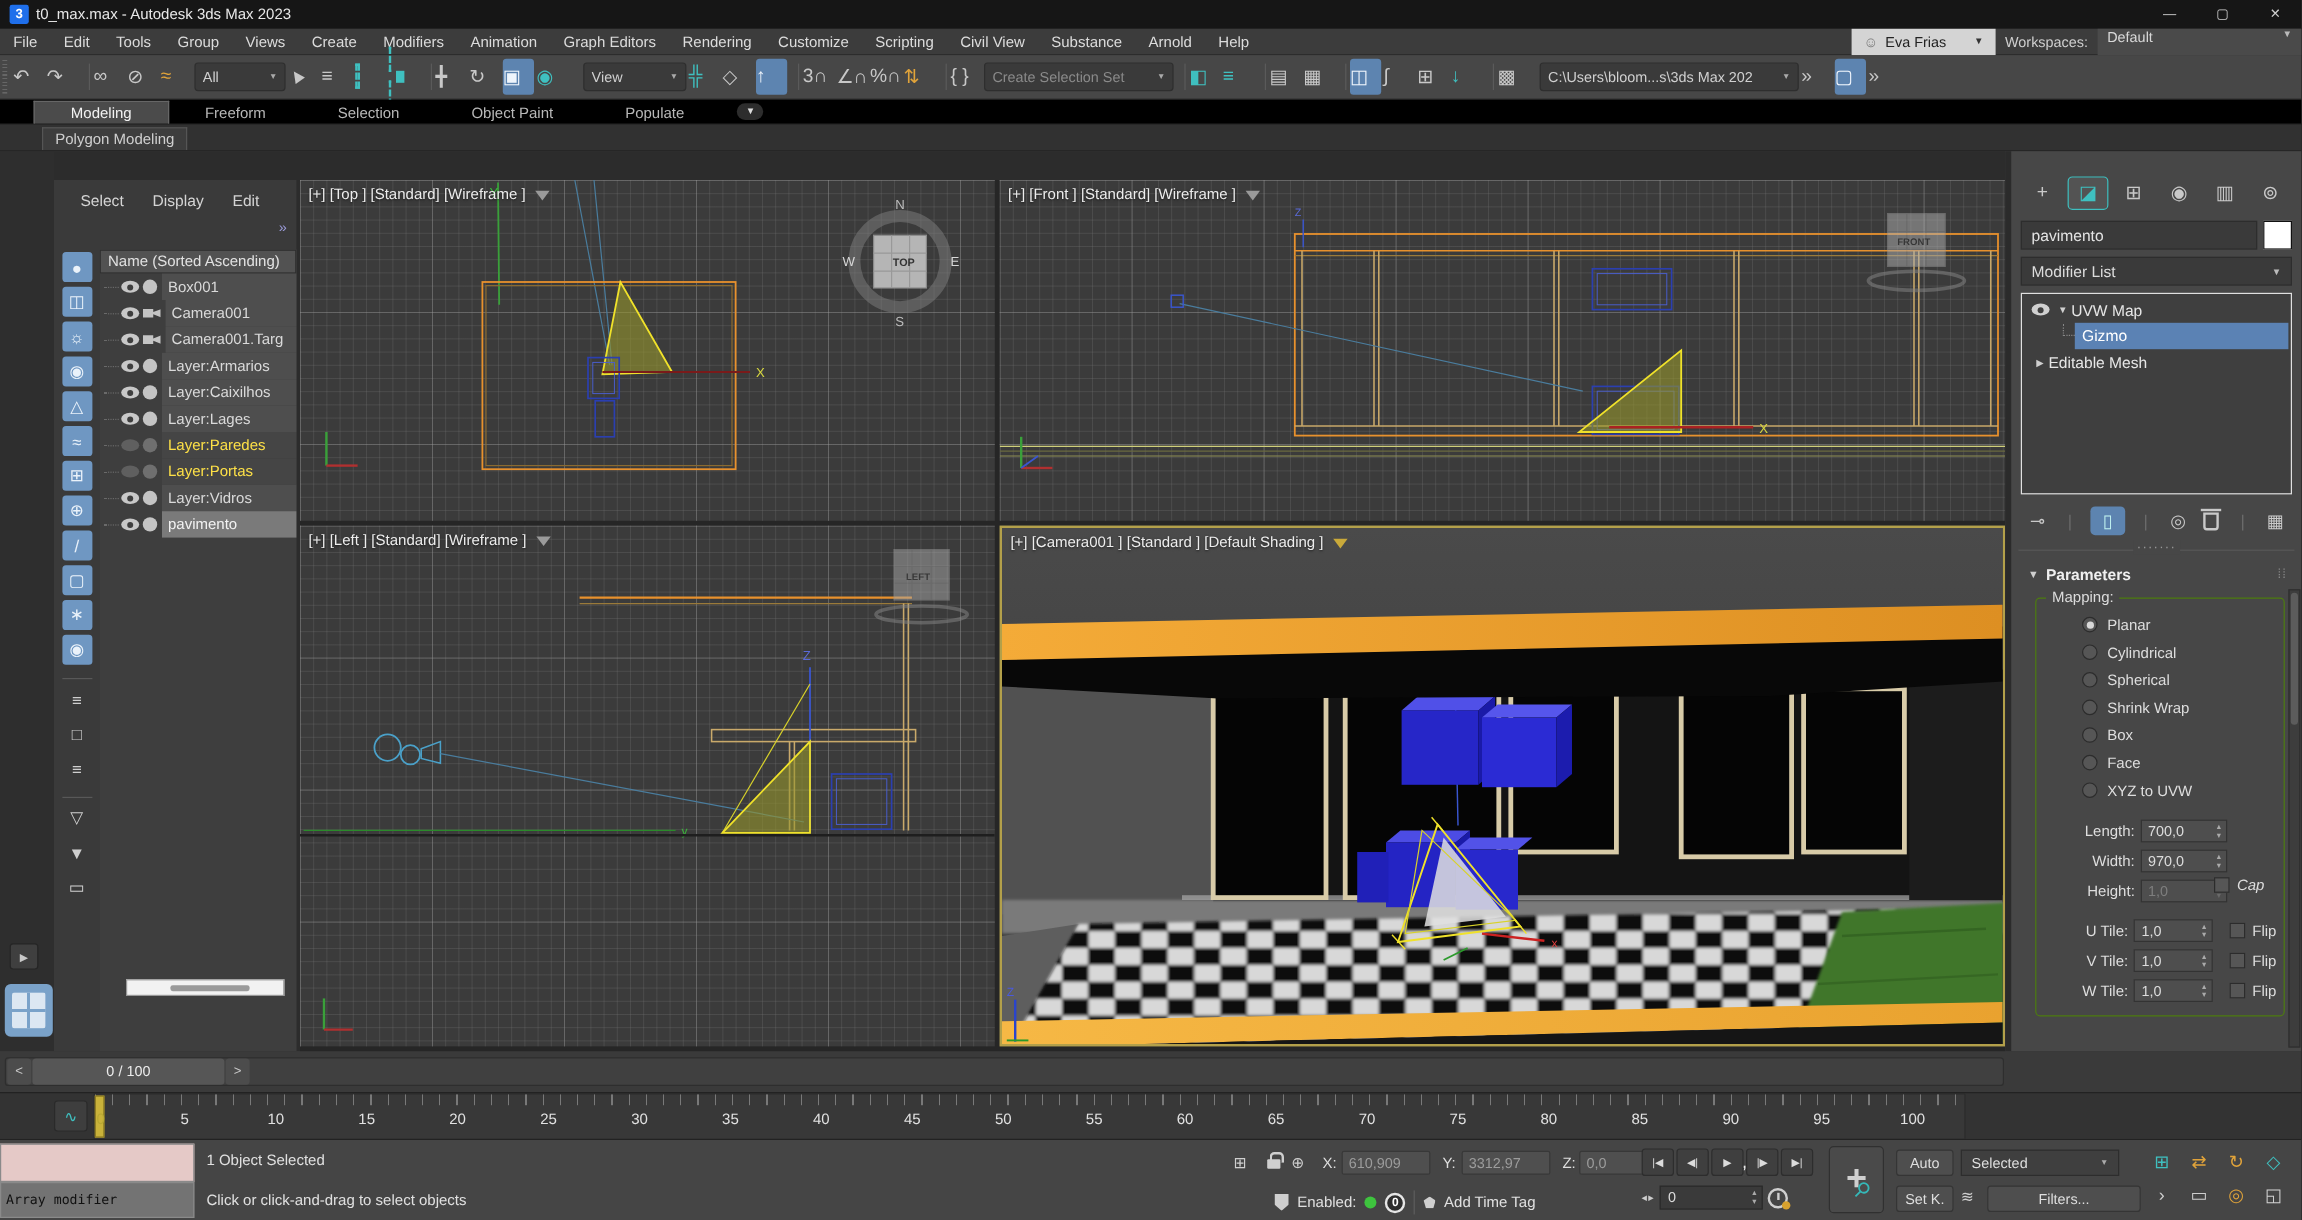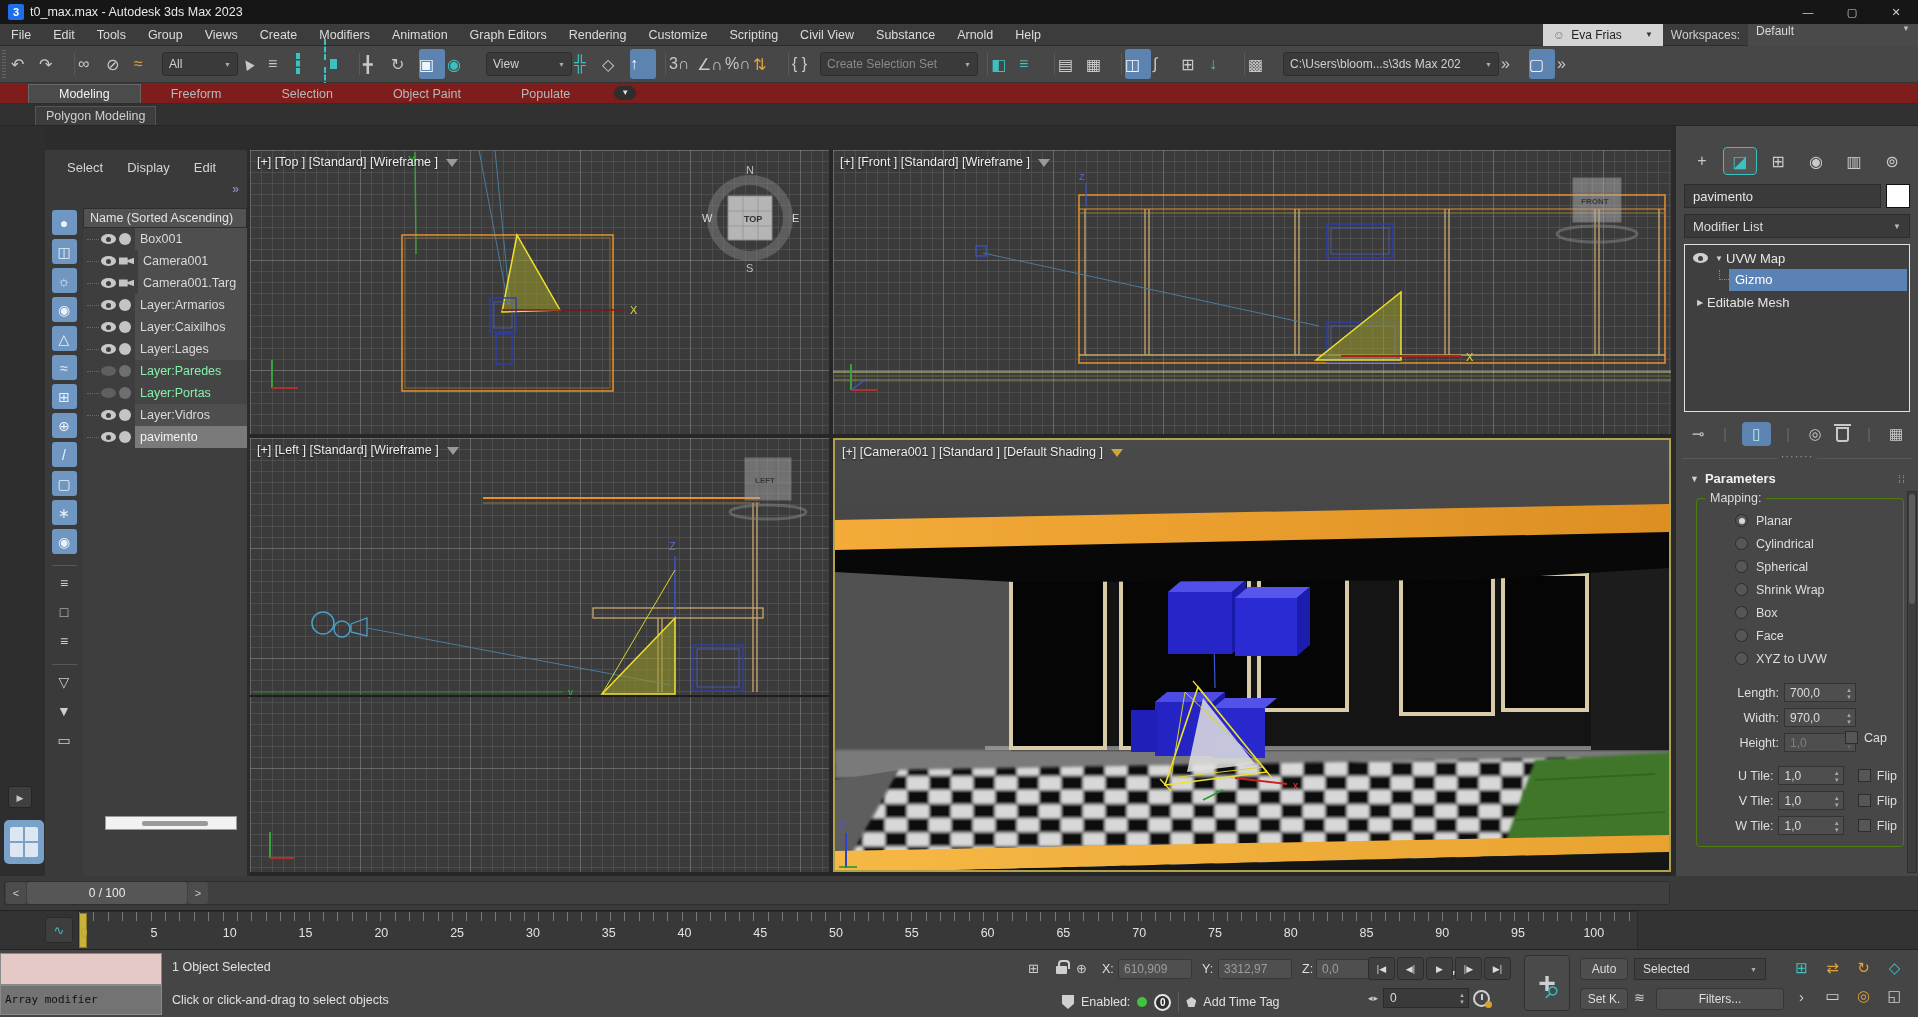--- a/index.html
+++ b/index.html
@@ -41,21 +41,21 @@
   .tb-item[data-cls~="teal"] { color:#3fc0c0; }
   .tb-item[data-cls~="csr"] .tb-glyph { transform:rotate(-35deg); }
   .tb-item[data-cls~="w72"] { width:76px; }
   .tb-item[data-cls~="w84"] { width:86px;margin-left:12px; }
   .tb-item[data-cls~="w150"] { width:158px; }
   .tb-item[data-cls~="w210"] { width:216px; margin-left:8px; }
   .dashbox { width:16px; height:14px; border:2px dashed #3fc0c0; }
   .dashbox.fill::after { content:""; display:block; width:7px; height:10px; background:#3fc0c0; margin-left:6px; }
 
   
-  .ribbontabs { position:absolute; left:0; top:83px; width:100%; height:21px; background:#7f1d1d; display:flex; align-items:flex-end; padding-left:28px; border-bottom:1px solid #2e2e2e; }
+  .ribbontabs { position:absolute; left:0; top:83px; width:100%; height:21px; background:#000000; display:flex; align-items:flex-end; padding-left:28px; border-bottom:1px solid #2e2e2e; }
   .rtab { padding:2px 30px; color:#b8b8b8; font-size:12.5px; }
   .rtab[data-active="true"] { background:#4b4b4b; border:1px solid #666; border-bottom:none; color:#f2f2f2; }
   .ribbon-caret { margin-left:14px; width:22px; height:14px; background:#2d2d2d; border-radius:7px; color:#ddd; font-size:8px; text-align:center; line-height:14px; margin-bottom:3px; }
   .polyrow { position:absolute; left:0; top:104px; width:100%; height:22px; background:#313131; border-bottom:1px solid #262626; }
   .polytab { position:absolute; left:6px; top:2px; padding:2px 10px; background:#3d3d3d; border:1px solid #555; border-bottom:none; color:#cfcfcf; font-size:12.5px;margin-left:29px; }
 
   
   .main { position:absolute; left:0; top:126px; width:100%; height:750px; background:#2c2c2c; }
 
   
@@ -78,21 +78,21 @@
   .exp-header { height:20px; background:#525252; border:1px solid #2e2e2e; color:#e2e2e2; font-size:12.5px; padding:2px 6px; white-space:nowrap; overflow:hidden; }
   .exp-row { height:22px; display:flex; align-items:center; white-space:nowrap; }
   .tree-dots { width:12px; border-bottom:1px dotted #6a6a6a; margin:0 2px 0 4px; }
   .eye { width:15px; height:10px; background:#c8c8c8; border-radius:50%; position:relative; margin-right:3px; flex:none; }
   .eye::after { content:""; position:absolute; left:5px; top:2.5px; width:5px; height:5px; background:#3e3e3e; border-radius:50%; }
   .exp-row[data-state="dim"] .eye { background:#5f5f5f; } .exp-row[data-state="dim"] .eye::after { display:none; }
   .obj-ico { width:12px; height:12px; background:#c4c4c4; border-radius:50%; margin-right:4px; flex:none; }
   .obj-ico.camera { border-radius:0; clip-path:polygon(0 20%,58% 20%,58% 42%,100% 22%,100% 78%,58% 58%,58% 80%,0 80%); width:15px; }
   .exp-row[data-state="dim"] .obj-ico { background:#6f6f6f; }
   .exp-name { flex:1; background:#4e4e4e; height:22px; line-height:22px; padding:0 5px; color:#dadada; font-size:12.5px; overflow:hidden; }
-  .exp-row[data-state="dim"] .exp-name { color:#86efac; background:#454545; }
+  .exp-row[data-state="dim"] .exp-name { color:#fde047; background:#454545; }
   .exp-row[data-state="selected"] .exp-name { background:#7a7a7a; color:#f2f2f2; }
   .exp-hscroll { position:absolute; left:22px; bottom:46px; width:132px; height:14px; background:#f2f2f2; border:1px solid #999; }
   .exp-hscroll .thumb { position:absolute; left:36px; top:4px; width:66px; height:5px; background:#9a9a9a; border-radius:2px; }
 
   
   .quad { position:absolute; left:250px; top:24px; width:1421px; height:749px; background:#262626; }
   .vp { position:absolute; overflow:hidden; background:#3b3b3b; }
   .wireframe { background-color:#3b3b3b; background-image:
       linear-gradient(rgba(165,165,165,.30) 1px, transparent 1px),
       linear-gradient(90deg, rgba(165,165,165,.30) 1px, transparent 1px),
@@ -135,21 +135,21 @@
   .rollout-h { display:flex; align-items:center; gap:6px; padding:8px 6px 4px 8px; }
   .rollout-h .rc { font-size:9px; color:#cfcfcf; }
   .rollout-h .rt { font-weight:bold; font-size:13px; color:#f0f0f0; }
   .rollout-h .grip { margin-left:auto; color:#888; font-size:11px; letter-spacing:1px; }
   .groupbox { border:1px solid #4d7c0f; border-radius:4px; margin:8px 8px 0 14px; padding:10px 6px 8px 10px; position:relative; }
   .groupbox .legend { position:absolute; top:-8px; left:8px; background:#474747; padding:0 5px; font-size:12.5px; color:#dcdcdc; }
   .radio-row { display:flex; align-items:center; height:23px; padding-left:28px; position:relative; }
   .radio { width:13px; height:13px; border-radius:50%; background:#565656; border:1px solid #2c2c2c; margin-right:8px; flex:none; position:relative; }
   .radio-row[data-selected="true"] .radio::after { content:""; position:absolute; left:2.5px; top:2.5px; width:6px; height:6px; border-radius:50%; background:#d8d8d8; }
   .radio-label { font-size:12.5px; color:#dedede; }
-  .cap-box { position:absolute; right:16px; top:232px; display:flex; align-items:flex-start; gap:6px; }
+  .cap-box { position:absolute; right:16px; top:232px; display:flex; align-items:flex-start; gap:6px;font-style:italic; }
   .checkbox { width:13px; height:13px; background:#565656; border:1px solid #2c2c2c; flex:none; }
   .spin-row { display:flex; align-items:center; height:25px; padding-left:14px; }
   .spin-label { width:58px; text-align:right; font-size:12.5px; color:#dedede; margin-right:5px; }
   .spin-field { width:72px; height:19px; background:#4e4e4e; border:1px solid #333; display:flex; align-items:center; }
   .spin-val { flex:1; padding-left:5px; font-size:12px; color:#dcdcdc; }
   .spin-btns { width:12px; display:flex; flex-direction:column; align-items:center; line-height:7px; font-size:7px; color:#aaa; }
   .spin-row[data-disabled="true"] .spin-val { color:#7e7e7e; }
   .spin-row[data-disabled="true"] .spin-btns { color:#6a6a6a; }
   .spin-row .flipwrap { display:flex; align-items:center; gap:6px; margin-left:14px; }
   .flip-label { font-size:12.5px; color:#dedede; }

